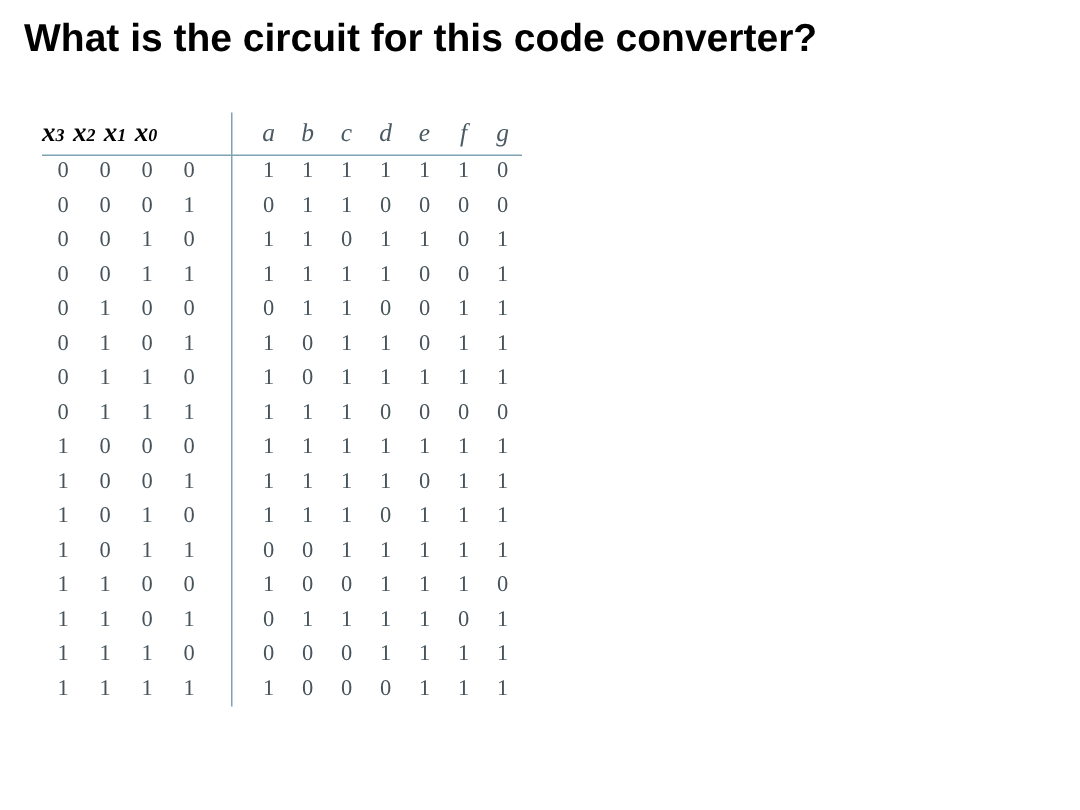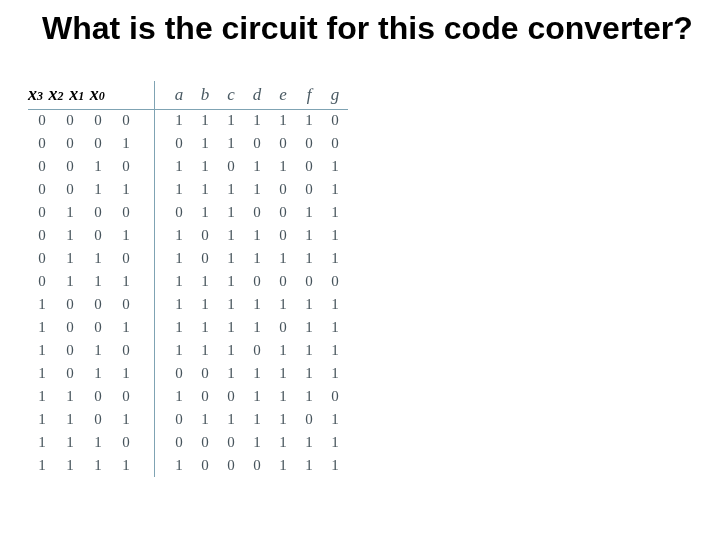--- a/index.html
+++ b/index.html
@@ -5,23 +5,23 @@
   html, body {
     margin: 0;
     padding: 0;
     width: 720px;
     height: 540px;
     background: #ffffff;
     font-family: Arial, Helvetica, sans-serif;
     color: #000;
   }
   .title {
-    font-size: 32px;
+    font-size: 26px;
     font-weight: bold;
-    padding: 10px 0 0 42px;
+    padding: 10px 0 0 16px;
   }
   .content {
     position: relative;
     margin-top: 30px;
     margin-left: 28px;
   }
   .headers {
     display: flex;
     align-items: flex-end;
     height: 28px;

